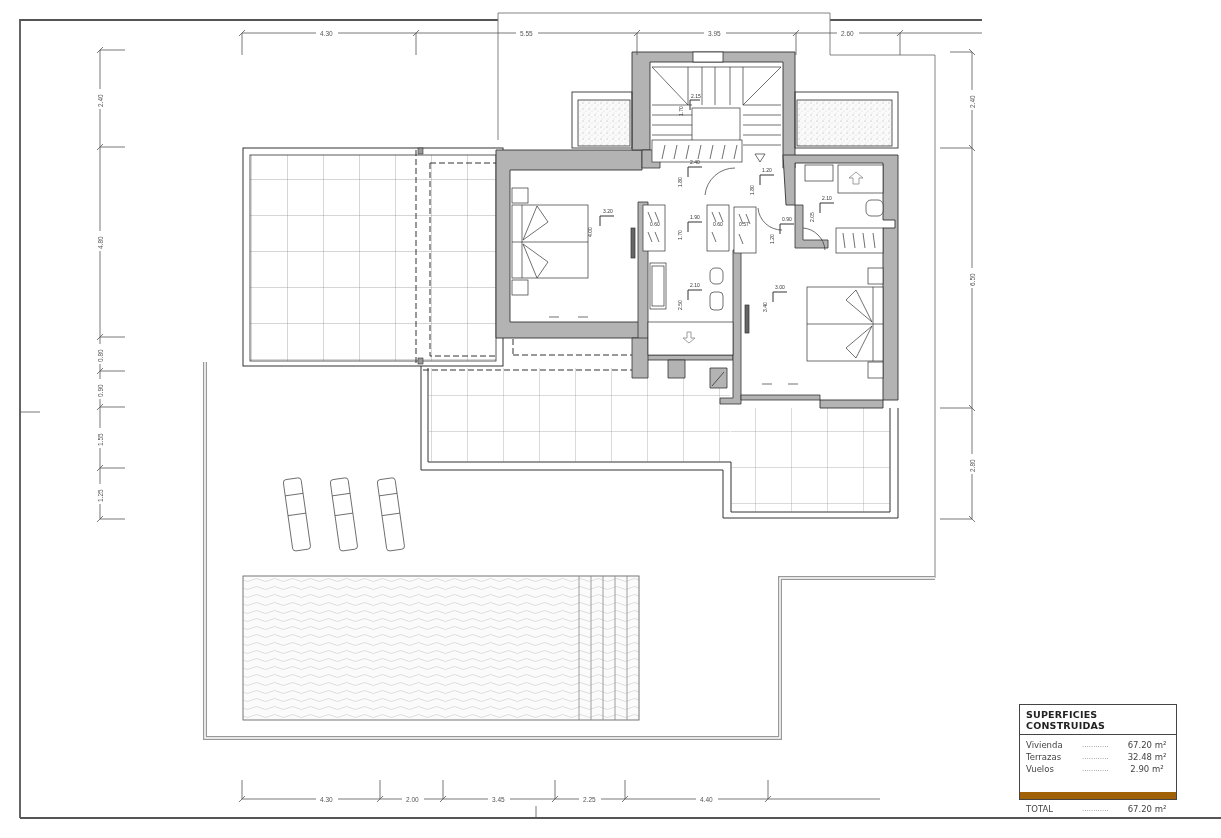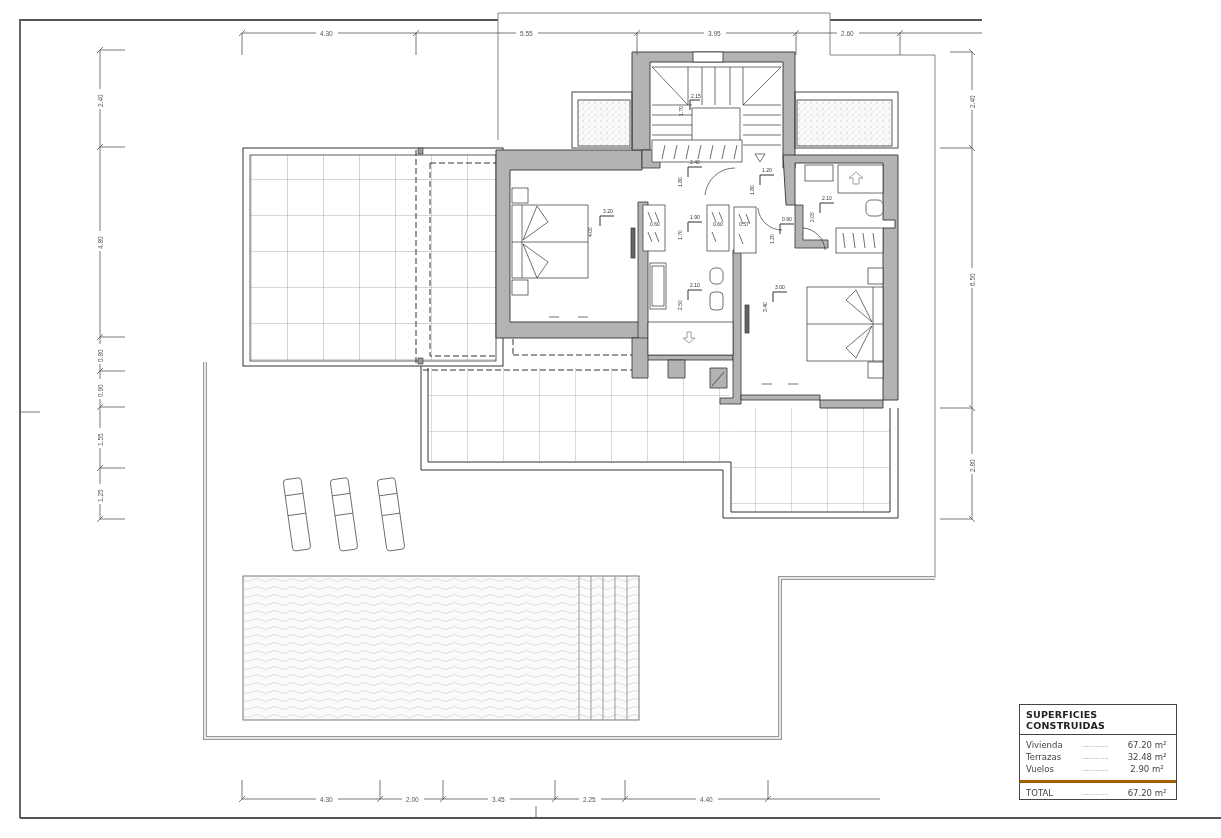--- a/index.html
+++ b/index.html
@@ -15,21 +15,21 @@
   }
   .legend-title {
     font-size: 9.5px; font-weight: bold; letter-spacing: 0.2px;
     padding: 4px 6px 3px 6px; border-bottom: 1px solid #444; color: #222;
   }
   .legend-rows { padding: 4px 6px 2px 6px; }
   .legend-row { display: flex; font-size: 8.5px; line-height: 12px; color: #444; }
   .legend-row .lbl { width: 52px; }
   .legend-row .dots { flex: 1; color: #777; font-size: 7px; padding-left: 4px; }
   .legend-row .val { width: 46px; text-align: center; }
-  .legend-total { border-top: 3px solid #a16207; padding: 4px 6px; margin-top: 3px; }
+  .legend-total { border-top: 7px solid #a16207; padding: 4px 6px; margin-top: 15px; }
 </style>
 </head>
 <body>
 
 <svg id="plan" width="1221" height="838" viewBox="0 0 1221 838" xmlns="http://www.w3.org/2000/svg">
   <defs>
     <pattern id="tile-grid" width="36" height="36" patternUnits="userSpaceOnUse">
       <path d="M36 0 V36 M0 36 H36" stroke="#888" stroke-width="0.7" fill="none"></path>
     </pattern>
     <pattern id="gravel" width="6" height="6" patternUnits="userSpaceOnUse">

